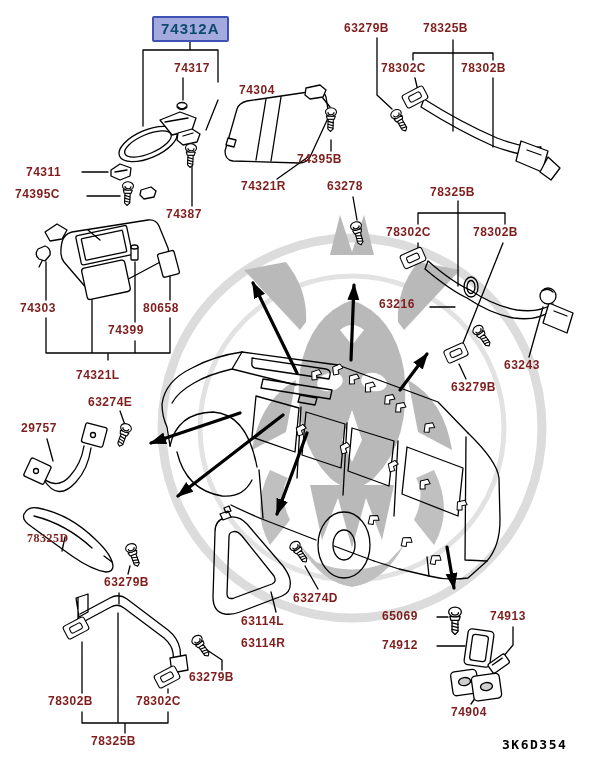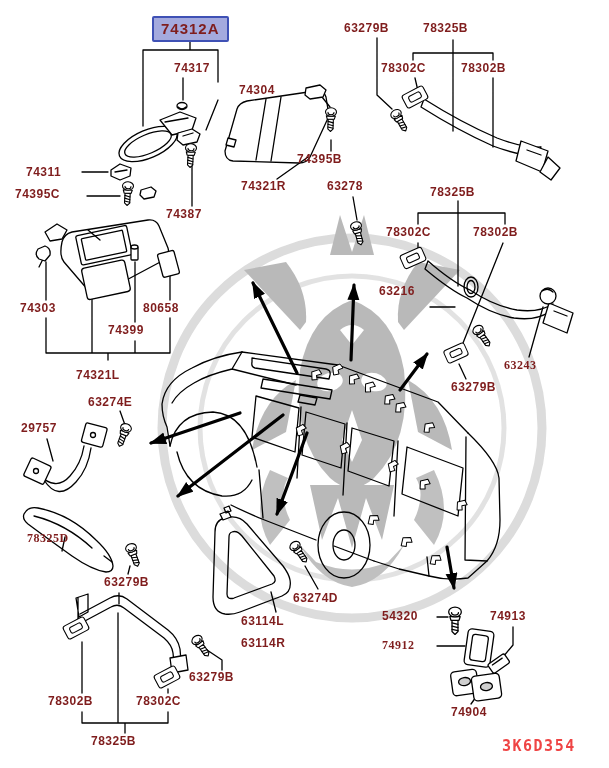--- a/index.html
+++ b/index.html
@@ -1,25 +1,25 @@
 <!DOCTYPE html>
 <html><head>
 <meta charset="utf-8">
 <style>
   html,body{margin:0;padding:0;background:#fff;}
   .stage{position:relative;width:609px;height:768px;background:#fff;overflow:hidden;
          font-family:"Liberation Sans","DejaVu Sans",sans-serif;}
   .art{position:absolute;left:0;top:0;width:609px;height:768px;}
   .lbl{position:absolute;font-size:12px;font-weight:bold;color:#7f1d1d;letter-spacing:.5px;
        white-space:nowrap;line-height:1;}
-  .hl{position:absolute;font-size:15px;font-weight:bold;color:#7f1d1d;letter-spacing:1px;
+  .hl{position:absolute;font-size:15px;font-weight:bold;color:#0c4a6e;letter-spacing:1px;
       line-height:1;padding:3px 7px 4px 7px;background:#a4aade;border:2px solid #3f51b5;
       border-radius:2px;}
   .code{position:absolute;font-family:"DejaVu Sans Mono","Liberation Mono",monospace;
-        font-size:15px;font-weight:bold;letter-spacing:1.5px;color:#ef4444;}
+        font-size:13px;font-weight:bold;letter-spacing:1.5px;color:#000000;}
 </style>
 </head>
 <body>
 
 <div class="stage">
 
 <svg class="art" viewBox="0 0 609 768" stroke="#000" fill="none" stroke-width="1.3" stroke-linecap="round" stroke-linejoin="round">
   <defs>
     <marker id="ah" markerUnits="userSpaceOnUse" markerWidth="18" markerHeight="14" refX="15" refY="6" orient="auto">
       <path d="M0,0 L17,6 L0,12 Z" fill="#000" stroke="none"></path>
@@ -259,37 +259,37 @@
 <div class="lbl" style="left:461px;top:62px;">78302B</div>
 <div class="lbl" style="left:26px;top:166px;">74311</div>
 <div class="lbl" style="left:15px;top:188px;">74395C</div>
 <div class="lbl" style="left:297px;top:153px;text-align:right;">74395B</div>
 <div class="lbl" style="left:241px;top:180px;">74321R</div>
 <div class="lbl" style="left:327px;top:180px;">63278</div>
 <div class="lbl" style="left:166px;top:208px;">74387</div>
 <div class="lbl" style="left:430px;top:186px;">78325B</div>
 <div class="lbl" style="left:386px;top:226px;">78302C</div>
 <div class="lbl" style="left:473px;top:226px;">78302B</div>
-<div class="lbl" style="left:379px;top:285px;">63216</div>
-<div class="lbl" style="left:504px;top:359px;font-family:Liberation Serif, serif;">63243</div>
+<div class="lbl" style="left:379px;top:298px;">63216</div>
+<div class="lbl" style="left:504px;top:359px;">63243</div>
 <div class="lbl" style="left:451px;top:381px;">63279B</div>
 <div class="lbl" style="left:20px;top:302px;">74303</div>
 <div class="lbl" style="left:143px;top:302px;">80658</div>
 <div class="lbl" style="left:108px;top:324px;">74399</div>
 <div class="lbl" style="left:76px;top:362px;margin-top:7px;">74321L</div>
 <div class="lbl" style="left:88px;top:396px;">63274E</div>
 <div class="lbl" style="left:21px;top:422px;">29757</div>
 <div class="lbl" style="left:27px;top:532px;font-family:Liberation Serif, serif;">78325D</div>
 <div class="lbl" style="left:104px;top:576px;">63279B</div>
 <div class="lbl" style="left:241px;top:615px;">63114L</div>
 <div class="lbl" style="left:241px;top:637px;">63114R</div>
 <div class="lbl" style="left:293px;top:592px;">63274D</div>
-<div class="lbl" style="left:382px;top:610px;">54320</div>
+<div class="lbl" style="left:382px;top:610px;">65069</div>
 <div class="lbl" style="left:490px;top:610px;">74913</div>
-<div class="lbl" style="left:382px;top:639px;font-family:Liberation Serif, serif;">74912</div>
+<div class="lbl" style="left:382px;top:639px;">74912</div>
 <div class="lbl" style="left:451px;top:706px;">74904</div>
 <div class="lbl" style="left:48px;top:695px;">78302B</div>
 <div class="lbl" style="left:136px;top:695px;">78302C</div>
 <div class="lbl" style="left:189px;top:671px;">63279B</div>
 <div class="lbl" style="left:91px;top:735px;">78325B</div>
 
 <div class="code" style="left:502px;top:737px;">3K6D354</div>
 
 </div>
 

